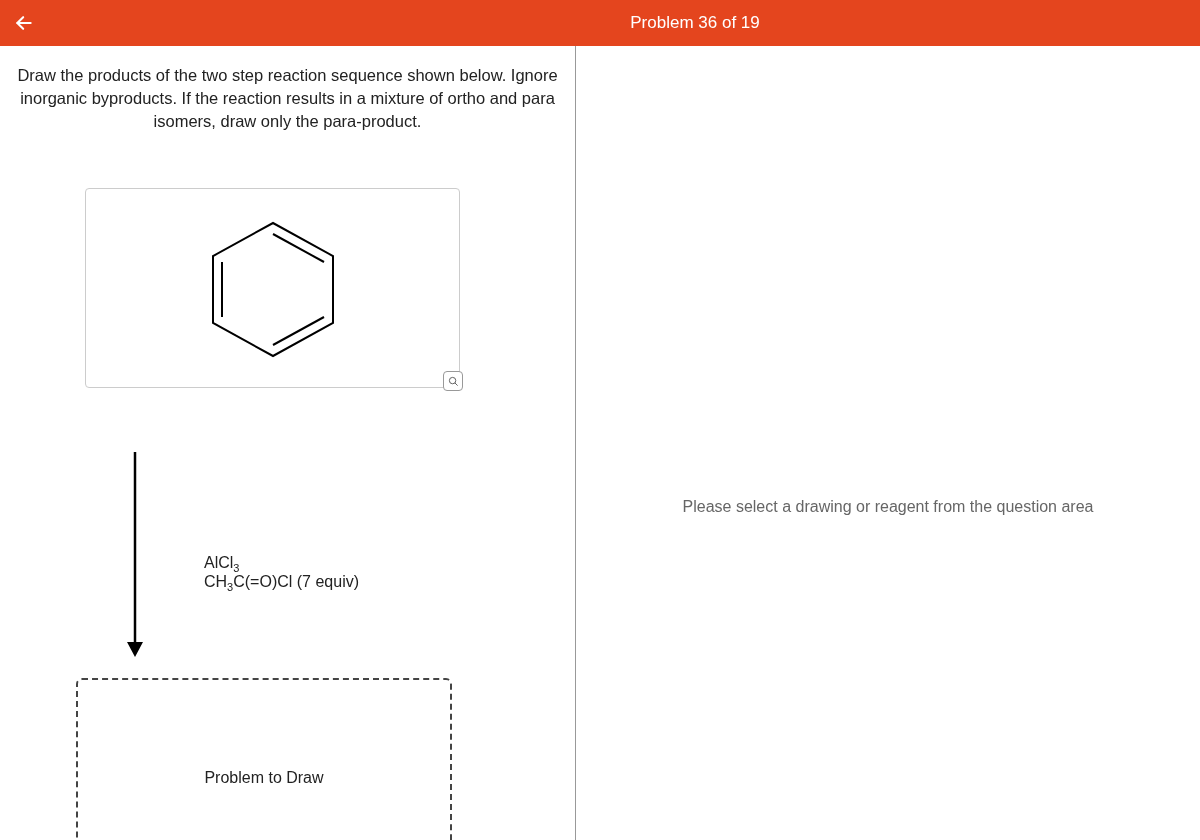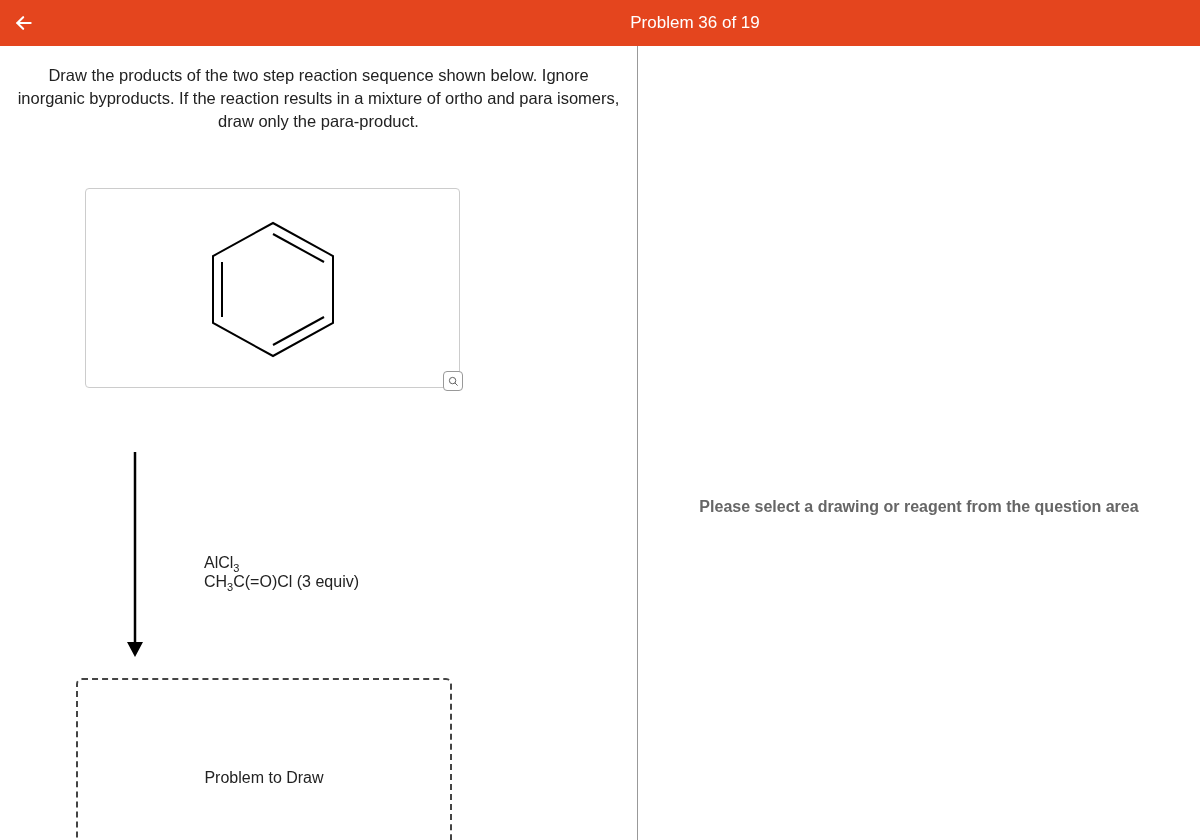--- a/index.html
+++ b/index.html
@@ -38,21 +38,21 @@
       color: #ffffff;
       font-size: 17px;
       font-weight: 400;
       margin-left: 95px;
     }
     .content {
       display: flex;
       height: calc(100% - 46px);
     }
     .left-panel {
-      width: 638px;
+      width: 576px;
       border-right: 1px solid #999;
       padding: 18px 10px 0 10px;
       position: relative;
     }
     .problem-text {
       font-size: 16.5px;
       color: #222;
       text-align: center;
       line-height: 1.4;
       padding: 0 5px;
@@ -116,21 +116,20 @@
       justify-content: center;
       cursor: pointer;
     }
     .draw-label {
       font-size: 16px;
       color: #222;
     }
     .right-panel {
       flex: 1;
       position: relative;
-      font-weight: bold;
     }
     .placeholder-text {
       position: absolute;
       top: 452px;
       left: 0;
       right: 0;
       text-align: center;
       color: #666;
       font-size: 16px;
       padding: 0 10px;
@@ -172,21 +171,21 @@
       <svg width="30" height="210" viewBox="0 0 30 210">
         <line x1="15" y1="0" x2="15" y2="195" stroke="#000" stroke-width="2.5"></line>
         <polygon points="15,205 7,190 23,190" fill="#000"></polygon>
       </svg>
     </div>
 
     <div class="reagent-text reagent-1">
       <span>AlCl</span><span class="sub">3</span>
     </div>
     <div class="reagent-text reagent-2">
-      <span>CH</span><span class="sub">3</span><span>C(=O)Cl (3 equiv)</span>
+      <span>CH</span><span class="sub">3</span><span>C(=O)Cl (7 equiv)</span>
     </div>
 
     <div class="draw-box">
       <span class="draw-label">Problem to Draw</span>
 
     </div>
   </div>
 
   <div class="right-panel">
     <div class="placeholder-text">Please select a drawing or reagent from the question area</div>

